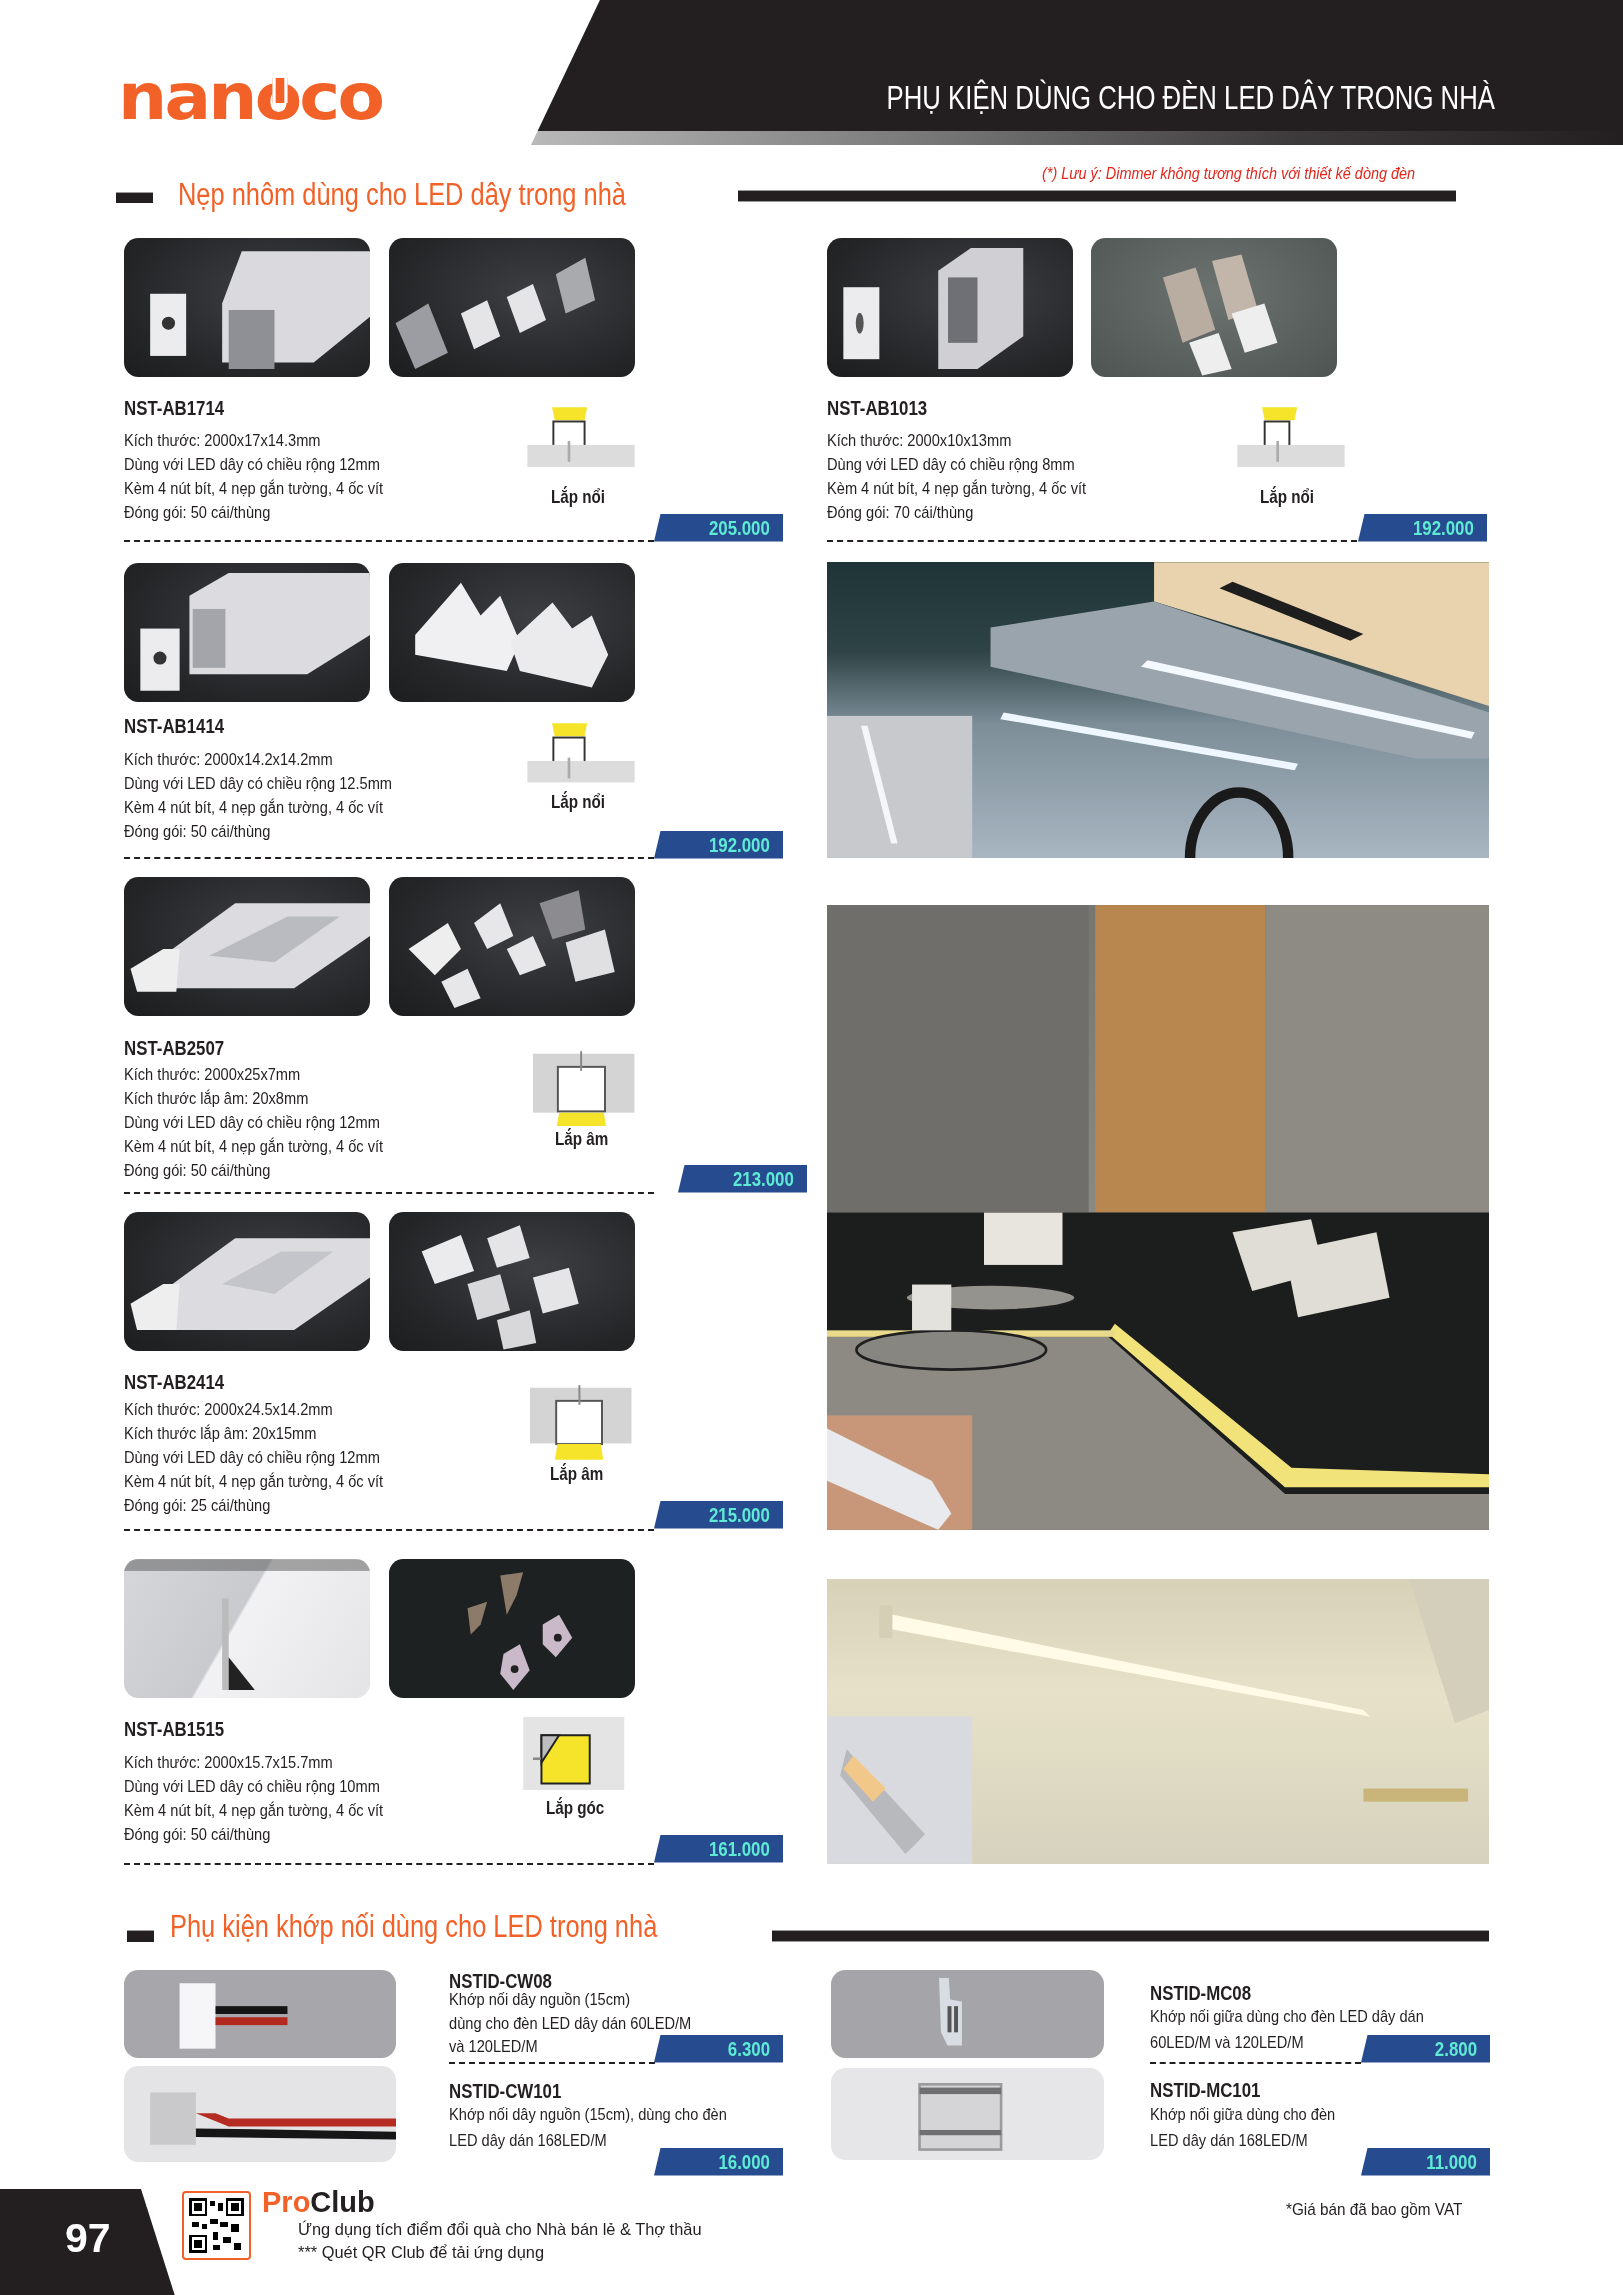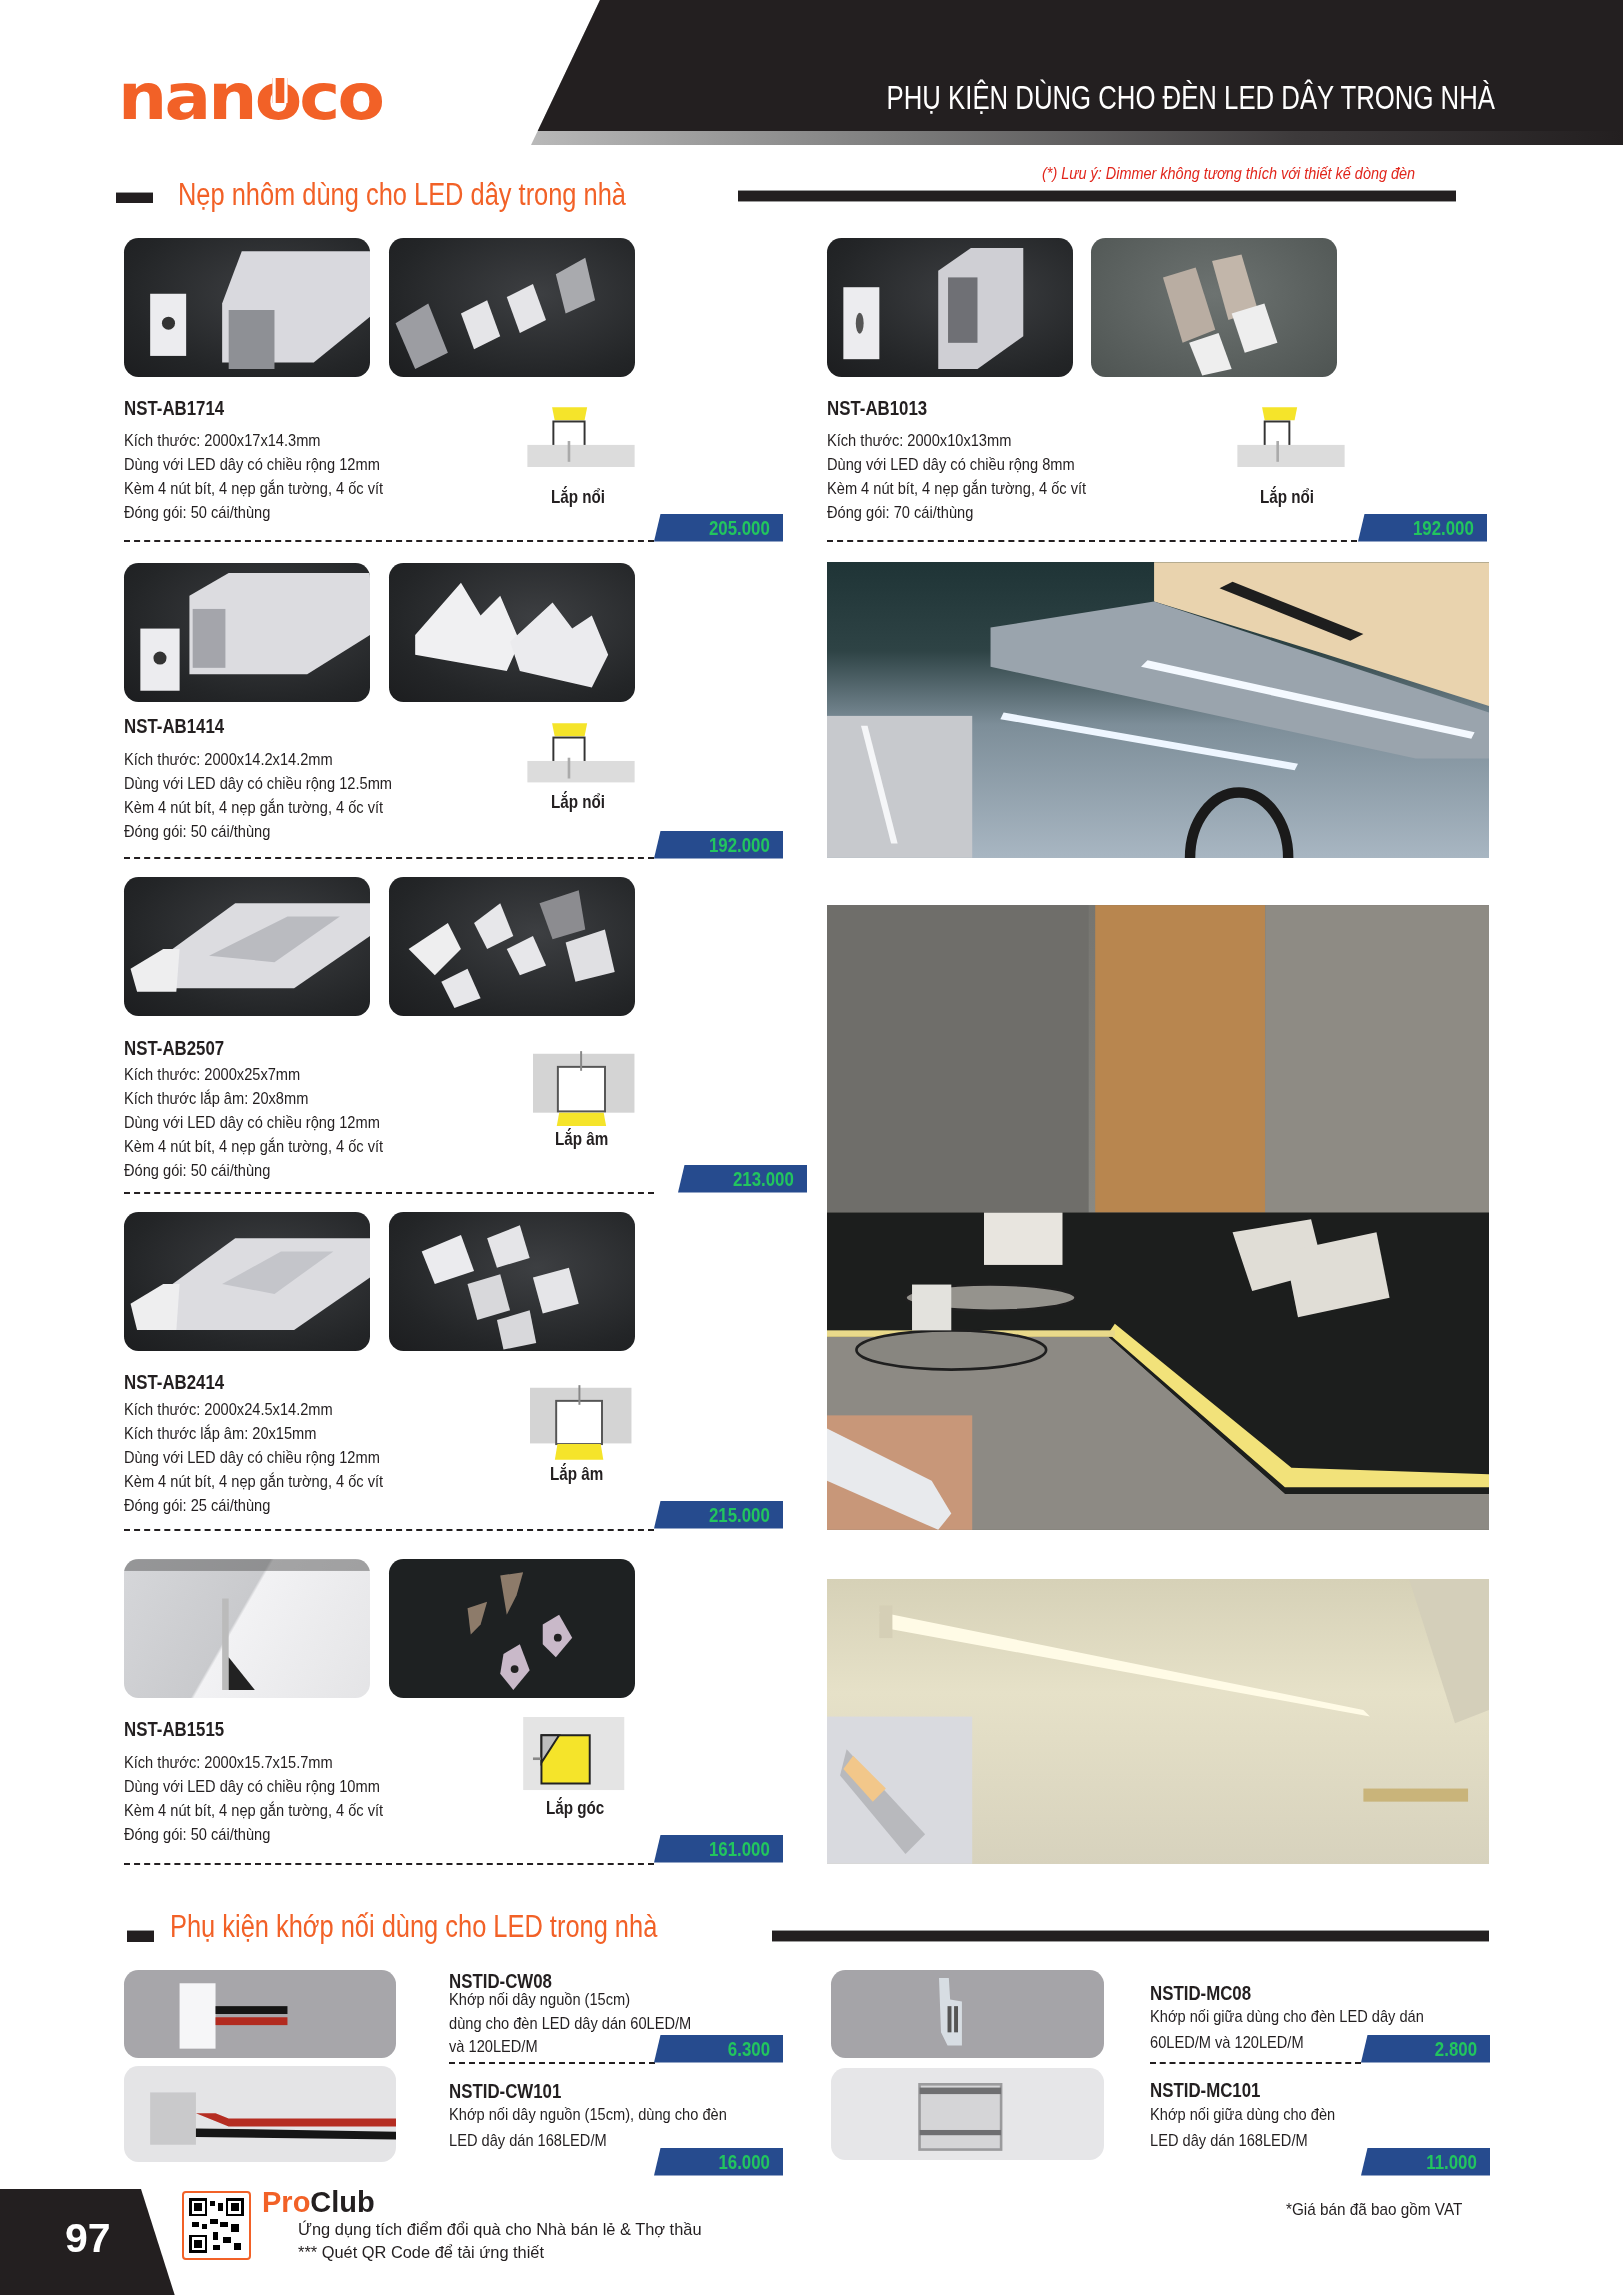--- a/index.html
+++ b/index.html
@@ -49,21 +49,21 @@
   
   .pimg { position: absolute; border-radius: 14.4px; overflow: hidden; }
   .dark-bg { background: radial-gradient(ellipse at 60% 40%, #3d3f42 0%, #232527 70%, #1c1d1f 100%); }
   .grey-bg { background: radial-gradient(ellipse at 50% 40%, #6d7371 0%, #4e5452 100%); }
 
   
   .pcode { position: absolute; font-size: 19.6px; font-weight: bold; color: #231f20; transform: scaleX(0.86); transform-origin: left center; white-space: nowrap; }
   .pspec { position: absolute; font-size: 17px; color: #231f20; line-height: 24px; transform: scaleX(0.86); transform-origin: left top; white-space: nowrap; }
   .mount-lbl { position: absolute; font-size: 17.7px; font-weight: bold; color: #231f20; white-space: nowrap; transform: scaleX(0.86); transform-origin: left center; }
   .price {
-    position: absolute; height: 27.5px; background: #264b8e; color: #22c55e; font-size: 19.6px; font-weight: bold;
+    position: absolute; height: 27.5px; background: #264b8e; color: #5eead4; font-size: 19.6px; font-weight: bold;
     text-align: right; padding-right: 13px; line-height: 29px;
     clip-path: polygon(6.5px 0, 100% 0, 100% 100%, 0 100%);
   }
   .price span { display: inline-block; transform: scaleX(0.86); transform-origin: right center; }
   .dash { position: absolute; height: 0; border-top: 2px dashed #231f20; }
 
   
   .mount { position: absolute; width: 108px; height: 65px; }
 
   
@@ -441,15 +441,15 @@
       <rect x="16" y="10" width="3" height="3" fill="#000"></rect>
       <rect x="9" y="13" width="2" height="3" fill="#000"></rect>
       <rect x="13" y="15" width="3" height="2" fill="#000"></rect>
       <rect x="17" y="17" width="3" height="3" fill="#000"></rect>
       <rect x="9" y="18" width="3" height="2" fill="#000"></rect>
       <rect x="5" y="10" width="2" height="2" fill="#000"></rect>
   </svg>
 </div>
 <div class="proclub"><span class="pro">Pro</span><span class="club">Club</span></div>
 <div class="footer-line" style="top:2220px;">Ứng dụng tích điểm đổi quà cho Nhà bán lẻ &amp; Thợ thầu</div>
-<div class="footer-line" style="top:2243px;">*** Quét QR Code để tải ứng thiết</div>
+<div class="footer-line" style="top:2243px;">*** Quét QR Club để tải ứng dụng</div>
 <div class="vat">*Giá bán đã bao gồm VAT</div>
 
 
 </body></html>

